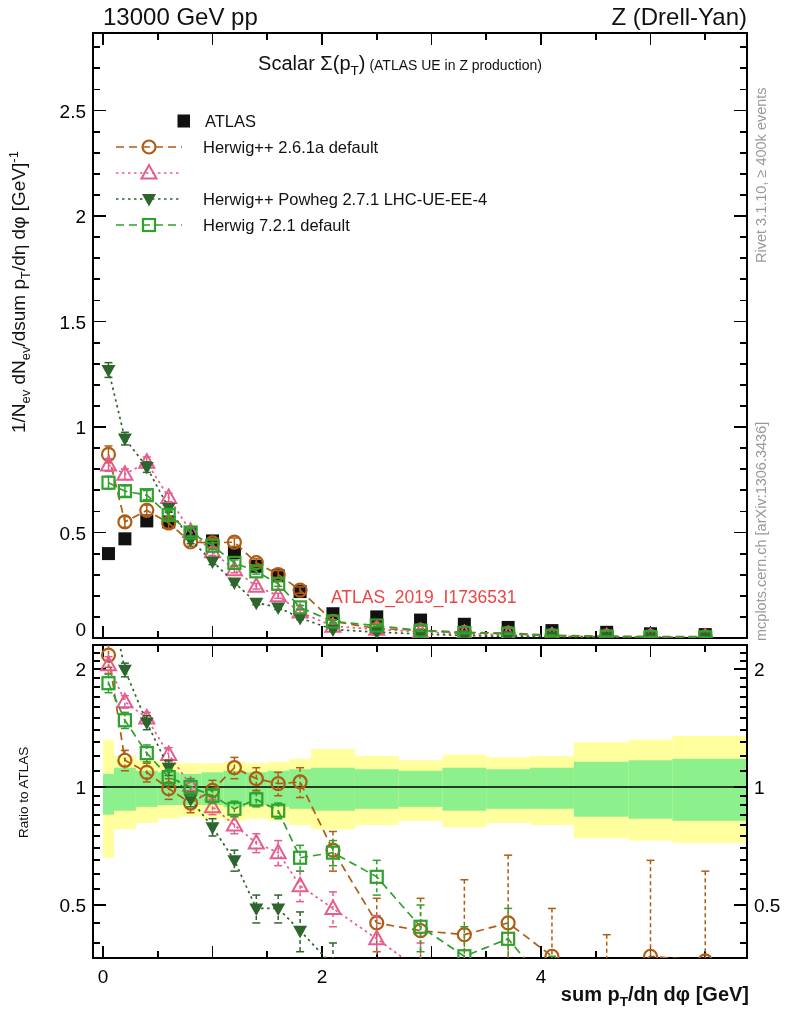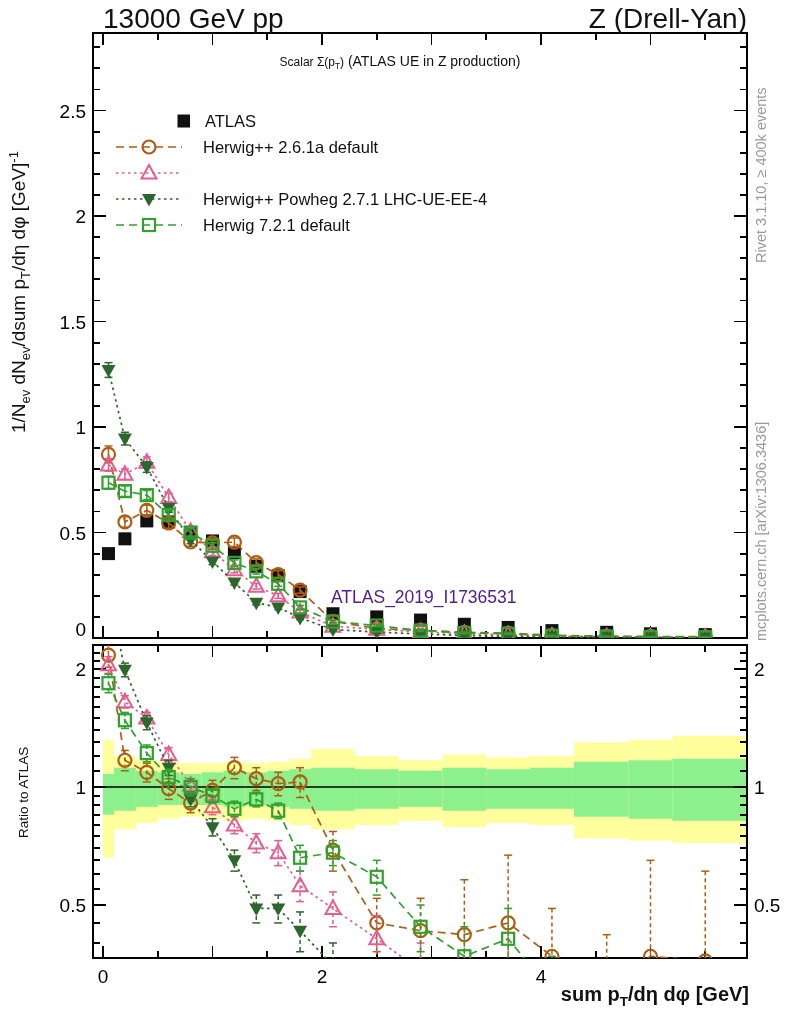--- a/index.html
+++ b/index.html
@@ -1,35 +1,35 @@
 <!DOCTYPE html>
 <html><head>
 <meta charset="utf-8">
 <style>
   html,body{margin:0;padding:0;background:#ffffff;}
   .canvas{position:relative;width:786px;height:1024px;background:#fff;overflow:hidden;
           font-family:"Liberation Sans", sans-serif;color:#111;}
-  .hdr{position:absolute;top:3px;font-size:28px;white-space:nowrap;}
+  .hdr{position:absolute;top:3px;font-size:24px;white-space:nowrap;}
   .hdr-left{left:103px;}
   .hdr-right{right:39px;}
   .title{position:absolute;top:52px;left:140px;width:520px;text-align:center;white-space:nowrap;}
-  .title .big{font-size:12px;text-align:center;}
+  .title .big{font-size:20px;text-align:center;}
   .title .ctx{font-size:14px;}
   sub{font-size:68%;}
   sup{font-size:68%;}
   .ylab{position:absolute;top:433px;left:6px;transform-origin:0 0;transform:rotate(-90deg);
         font-size:19px;white-space:nowrap;}
   .ratio-ylab{position:absolute;top:838px;left:16px;transform-origin:0 0;transform:rotate(-90deg);
         font-size:13.5px;white-space:nowrap;}
   .xlab{position:absolute;top:983px;right:37px;font-size:20px;white-space:nowrap;font-weight:bold;}
   .credit{position:absolute;transform-origin:0 0;transform:rotate(-90deg);font-size:14.5px;
         color:#999;white-space:nowrap;}
   .credit-top{left:753px;top:263px;}
   .credit-bottom{left:753px;top:641px;}
-  .watermark{position:absolute;left:331px;top:587px;font-size:17.5px;color:#4c1d95;white-space:nowrap;}
+  .watermark{position:absolute;left:331px;top:587px;font-size:17.5px;color:#ef4444;white-space:nowrap;}
   .legend{position:absolute;left:112px;top:108px;}
   .legend-row{display:flex;align-items:center;height:26px;}
   .legend-row .lab{font-size:16.5px;margin-left:13px;white-space:nowrap;}
   .legend-row svg{display:block;}
   svg.plot{position:absolute;left:0;top:0;}
 </style>
 </head>
 <body>
 
 <div class="canvas">

